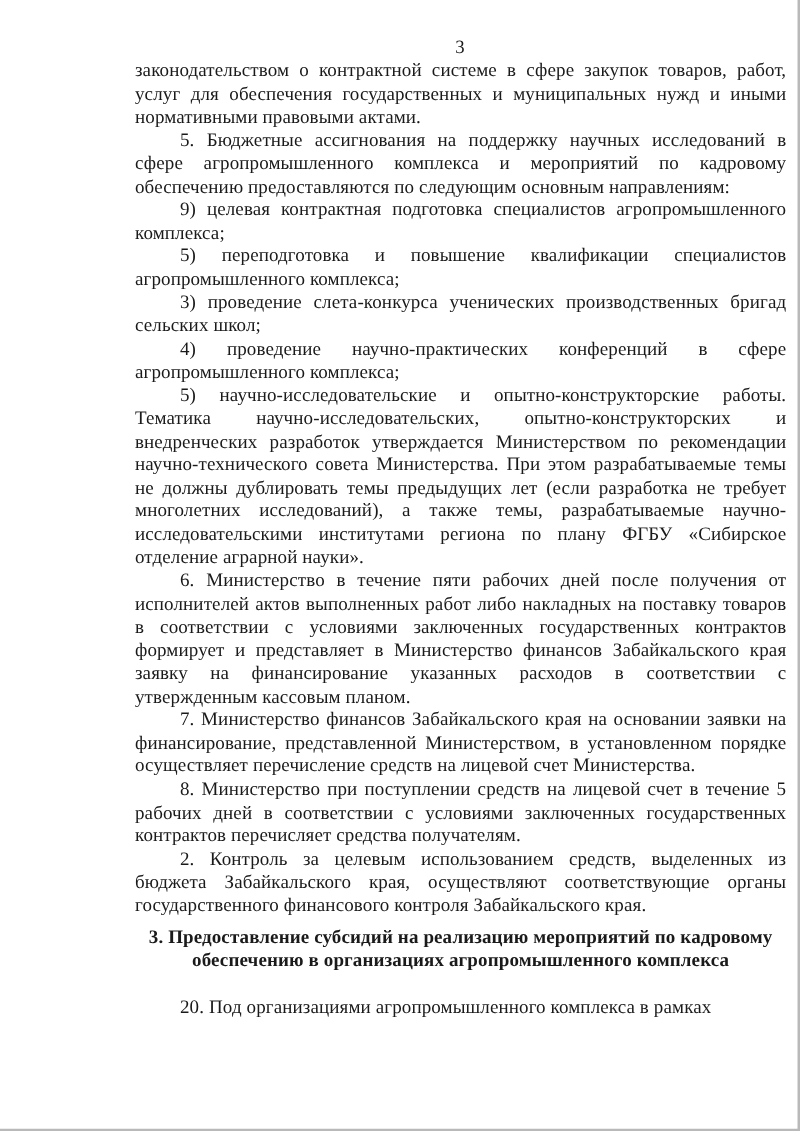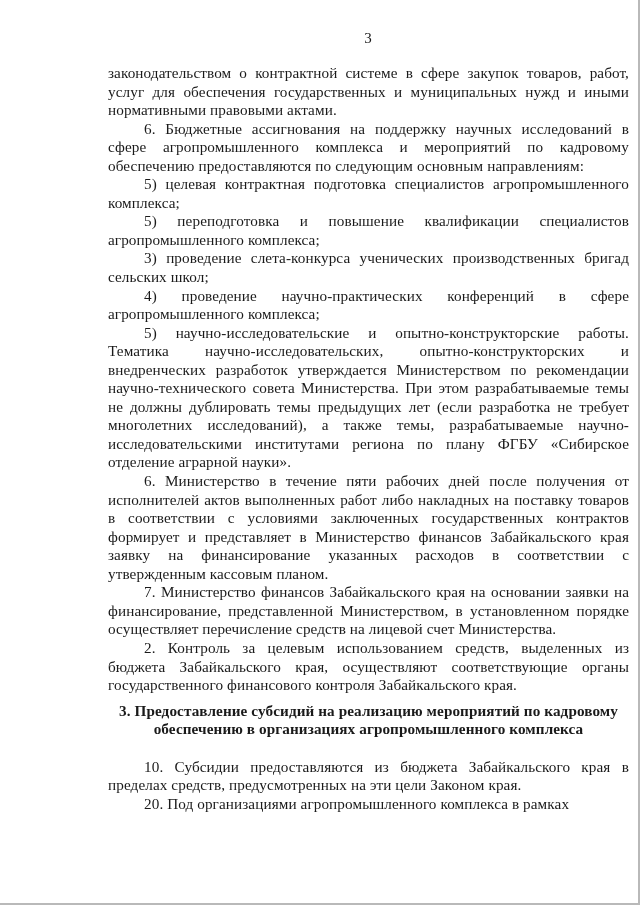--- a/index.html
+++ b/index.html
@@ -23,21 +23,21 @@
     position: absolute;
     top: 30px;
     left: 108px;
     width: 520px;
     text-align: center;
     font-size: 15px;
     color: #1a1a1a;
   }
   .content {
     position: absolute;
-    top: 64px;
+    top: 48px;
     left: 108px;
     width: 521px;
     font-size: 15.2px;
     line-height: 18.55px;
     text-align: justify;
     letter-spacing: 0.1px;
   }
   .content p {
     margin: 0;
     padding: 0;
@@ -60,30 +60,30 @@
 </head>
 <body>
 
 <div class="page">
 
   <div class="page-number">3</div>
 
   <div class="content">
 
     <p class="no-indent">законодательством о контрактной системе в сфере закупок товаров, работ, услуг для обеспечения государственных и муниципальных нужд и иными нормативными правовыми актами.</p>
-    <p>6. Бюджетные ассигнования на поддержку научных исследований в сфере агропромышленного комплекса и мероприятий по кадровому обеспечению предоставляются по следующим основным направлениям:</p>
-    <p>5) целевая контрактная подготовка специалистов агропромышленного комплекса;</p>
+    <p>5. Бюджетные ассигнования на поддержку научных исследований в сфере агропромышленного комплекса и мероприятий по кадровому обеспечению предоставляются по следующим основным направлениям:</p>
+    <p>9) целевая контрактная подготовка специалистов агропромышленного комплекса;</p>
     <p>5) переподготовка и повышение квалификации специалистов агропромышленного комплекса;</p>
     <p>3) проведение слета-конкурса ученических производственных бригад сельских школ;</p>
     <p>4) проведение научно-практических конференций в сфере агропромышленного комплекса;</p>
     <p>5) научно-исследовательские и опытно-конструкторские работы. Тематика научно-исследовательских, опытно-конструкторских и внедренческих разработок утверждается Министерством по рекомендации научно-технического совета Министерства. При этом разрабатываемые темы не должны дублировать темы предыдущих лет (если разработка не требует многолетних исследований), а также темы, разрабатываемые научно-исследовательскими институтами региона по плану ФГБУ «Сибирское отделение аграрной науки».</p>
     <p>6. Министерство в течение пяти рабочих дней после получения от исполнителей актов выполненных работ либо накладных на поставку товаров в соответствии с условиями заключенных государственных контрактов формирует и представляет в Министерство финансов Забайкальского края заявку на финансирование указанных расходов в соответствии с утвержденным кассовым планом.</p>
     <p>7. Министерство финансов Забайкальского края на основании заявки на финансирование, представленной Министерством, в установленном порядке осуществляет перечисление средств на лицевой счет Министерства.</p>
+    <p>8. Министерство при поступлении средств на лицевой счет в течение 5 рабочих дней в соответствии с условиями заключенных государственных контрактов перечисляет средства получателям.</p>
     <p>2. Контроль за целевым использованием средств, выделенных из бюджета Забайкальского края, осуществляют соответствующие органы государственного финансового контроля Забайкальского края.</p>
 
     <h2 class="section-heading">3. Предоставление субсидий на реализацию мероприятий по кадровому обеспечению в организациях агропромышленного комплекса</h2>
 
-    <p>10. Субсидии предоставляются из бюджета Забайкальского края в пределах средств, предусмотренных на эти цели Законом края.</p>
     <p>20. Под организациями агропромышленного комплекса в рамках</p>
 
   </div>
 
 </div>
 
 </body></html>

